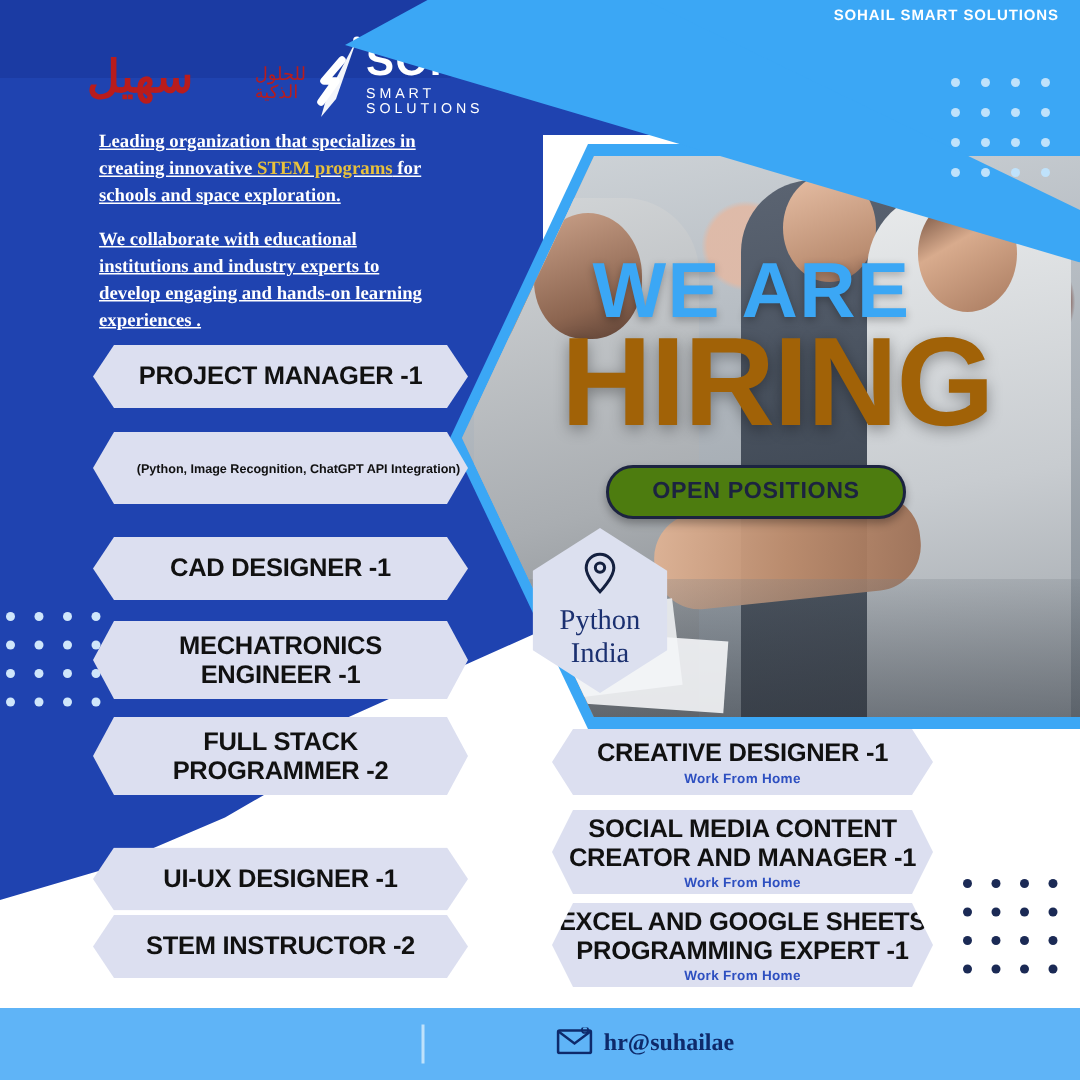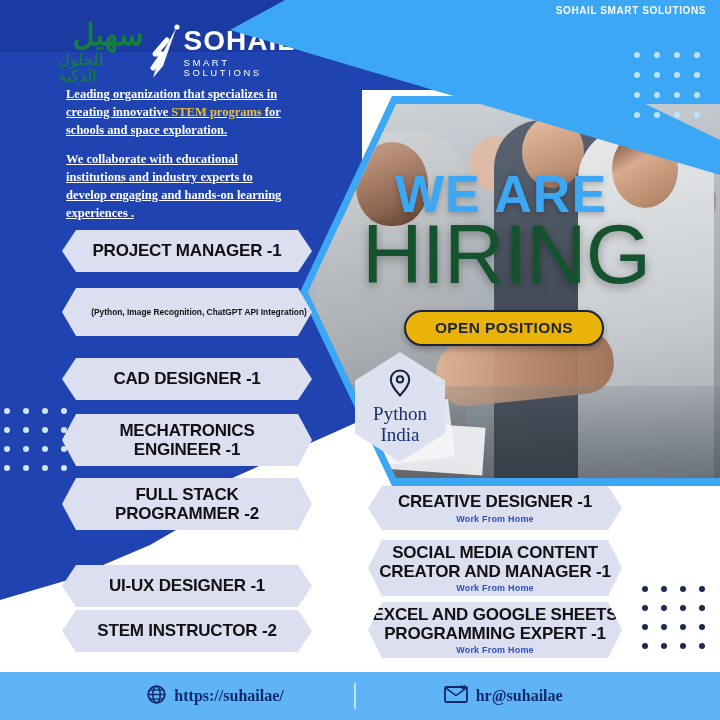--- a/index.html
+++ b/index.html
@@ -52,25 +52,25 @@
     letter-spacing: 0.6px;
   }
 
   
   .logo-wrap {
     position: absolute; left: 58px; top: 22px;
     width: 250px; height: 60px;
     display: flex; align-items: center;
   }
   .logo-ar {
-    display: flex; flex-direction: column; align-items: flex-end;
-    color: #15803d; line-height: 1;
+    display: flex; align-items: flex-end;
+    color: #b91c1c; line-height: 1;
   }
   .logo-ar-main { font-size: 30px; font-weight: bold; }
-  .logo-ar-sub  { font-size: 16px; margin-top: 2px; }
+  .logo-ar-sub  { font-size: 12px; margin-top: 2px; margin-left: 41px; }
   .logo-swoosh {
     width: 34px; height: 56px; position: relative; margin: 0 2px 0 4px;
   }
   .logo-en { display: flex; flex-direction: column; color: #ffffff; line-height: 1; }
   .logo-en-main {
     font-size: 28px; font-weight: bold; letter-spacing: 1px;
   }
   .logo-en-sub {
     font-size: 9.5px; letter-spacing: 2.6px; margin-top: 3px;
   }
@@ -184,29 +184,29 @@
   }
 
   
   .hero-weare {
     position: absolute; left: 395px; top: 168px;
     color: #3ba7f5; font-size: 52px; font-weight: bold;
     letter-spacing: 1px; line-height: 1;
     text-shadow: 0 2px 6px rgba(0,0,0,0.28);
   }
   .hero-hiring {
-    position: absolute; left: 362px; top: 212px;
-    color: #14532d; font-size: 84px; font-weight: normal;
+    position: absolute; left: 374px; top: 212px;
+    color: #a16207; font-size: 84px; font-weight: bold;
     letter-spacing: -1px; line-height: 1;
     text-shadow: 0 3px 10px rgba(0,0,0,0.35);
   }
   .open-positions {
     position: absolute; left: 404px; top: 310px;
     width: 200px; height: 36px;
-    background: #eab308;
+    background: #4d7c0f;
     border-radius: 18px;
     border: 2px solid #1c2340;
     display: flex; align-items: center; justify-content: center;
     color: #1c2340; font-size: 15.5px; font-weight: bold;
     letter-spacing: 0.4px;
     box-shadow: 0 3px 6px rgba(0,0,0,0.3);
   }
 
   
   .loc-hex {
@@ -413,32 +413,20 @@
     <div class="pill-title">SOCIAL MEDIA CONTENT<br>CREATOR AND MANAGER -1</div>
     <div class="pill-sub-wfh">Work From Home</div>
   </div>
 
   <div class="pill" style="left:368px; top:602px; width:254px; height:56px;">
     <div class="pill-title">EXCEL AND GOOGLE SHEETS<br>PROGRAMMING EXPERT -1</div>
     <div class="pill-sub-wfh">Work From Home</div>
   </div>
 
   <div class="footer">
-    <div class="footer-item footer-left">
-      <span>
-        <svg width="19" height="19" viewBox="0 0 19 19">
-          <circle cx="9.5" cy="9.5" r="8.3" fill="none" stroke="#0e2a6b" stroke-width="1.8"></circle>
-          <ellipse cx="9.5" cy="9.5" rx="3.7" ry="8.3" fill="none" stroke="#0e2a6b" stroke-width="1.5"></ellipse>
-          <line x1="1.2" y1="9.5" x2="17.8" y2="9.5" stroke="#0e2a6b" stroke-width="1.5"></line>
-          <line x1="2.8" y1="5" x2="16.2" y2="5" stroke="#0e2a6b" stroke-width="1.3"></line>
-          <line x1="2.8" y1="14" x2="16.2" y2="14" stroke="#0e2a6b" stroke-width="1.3"></line>
-        </svg>
-      </span>
-      <span>https://suhailae/</span>
-    </div>
 
     <div class="footer-sep"></div>
 
     <div class="footer-item footer-right">
       <span>
         <svg width="24" height="18" viewBox="0 0 24 18">
           <rect x="1" y="2" width="22" height="15" rx="1.2" fill="none" stroke="#0e2a6b" stroke-width="1.8"></rect>
           <path d="M1.6 2.8 L12 10.6 L22.4 2.8" fill="none" stroke="#0e2a6b" stroke-width="1.6"></path>
           <circle cx="19" cy="1.6" r="2.1" fill="none" stroke="#0e2a6b" stroke-width="1"></circle>
         </svg>

